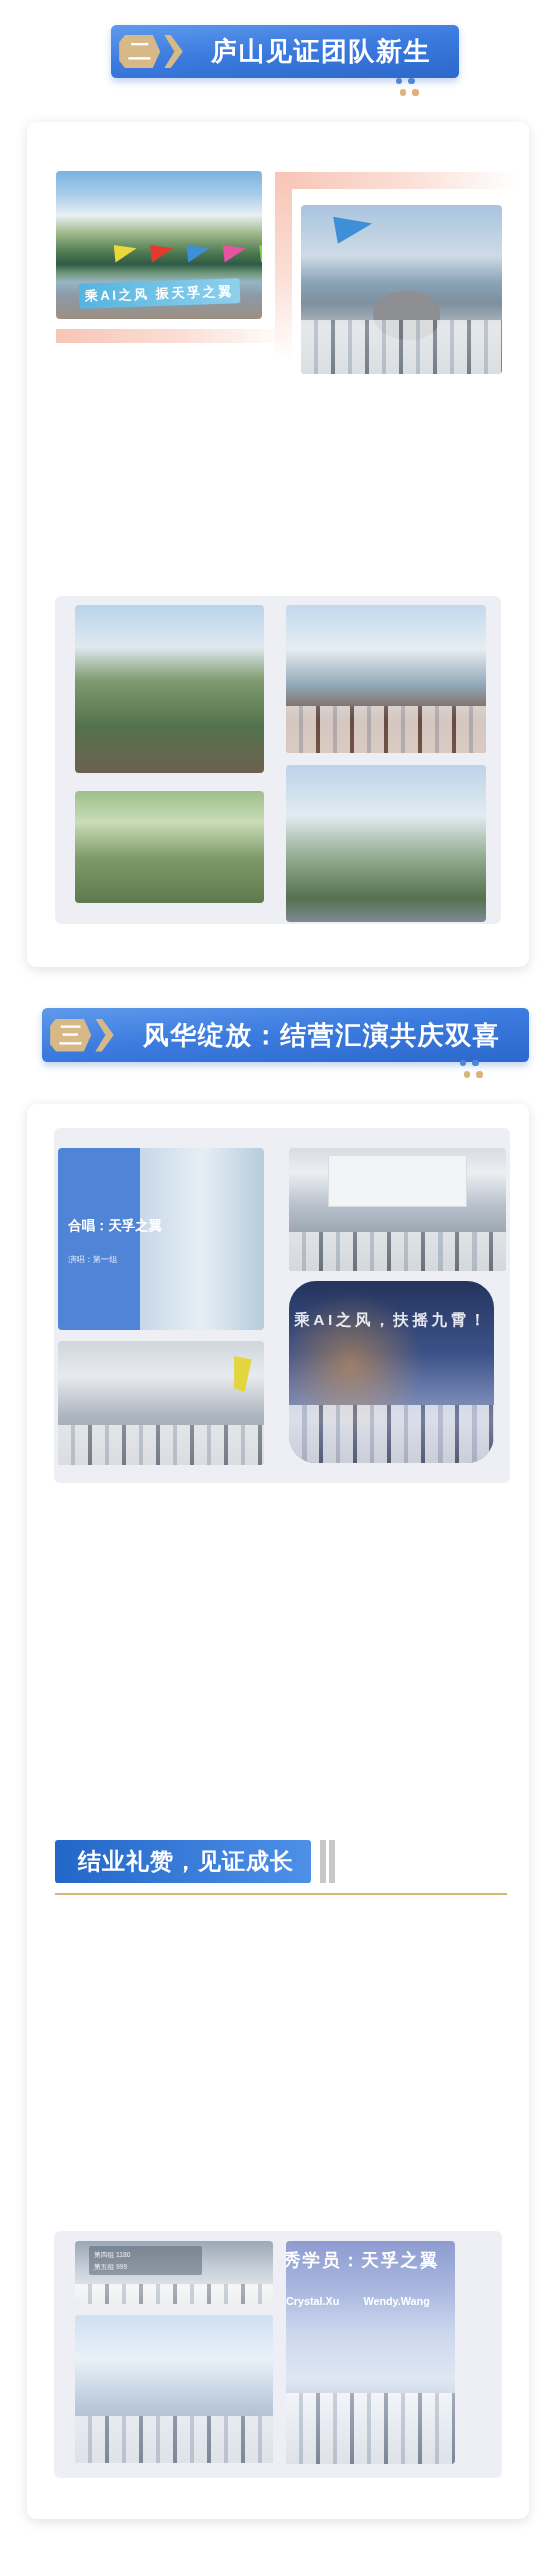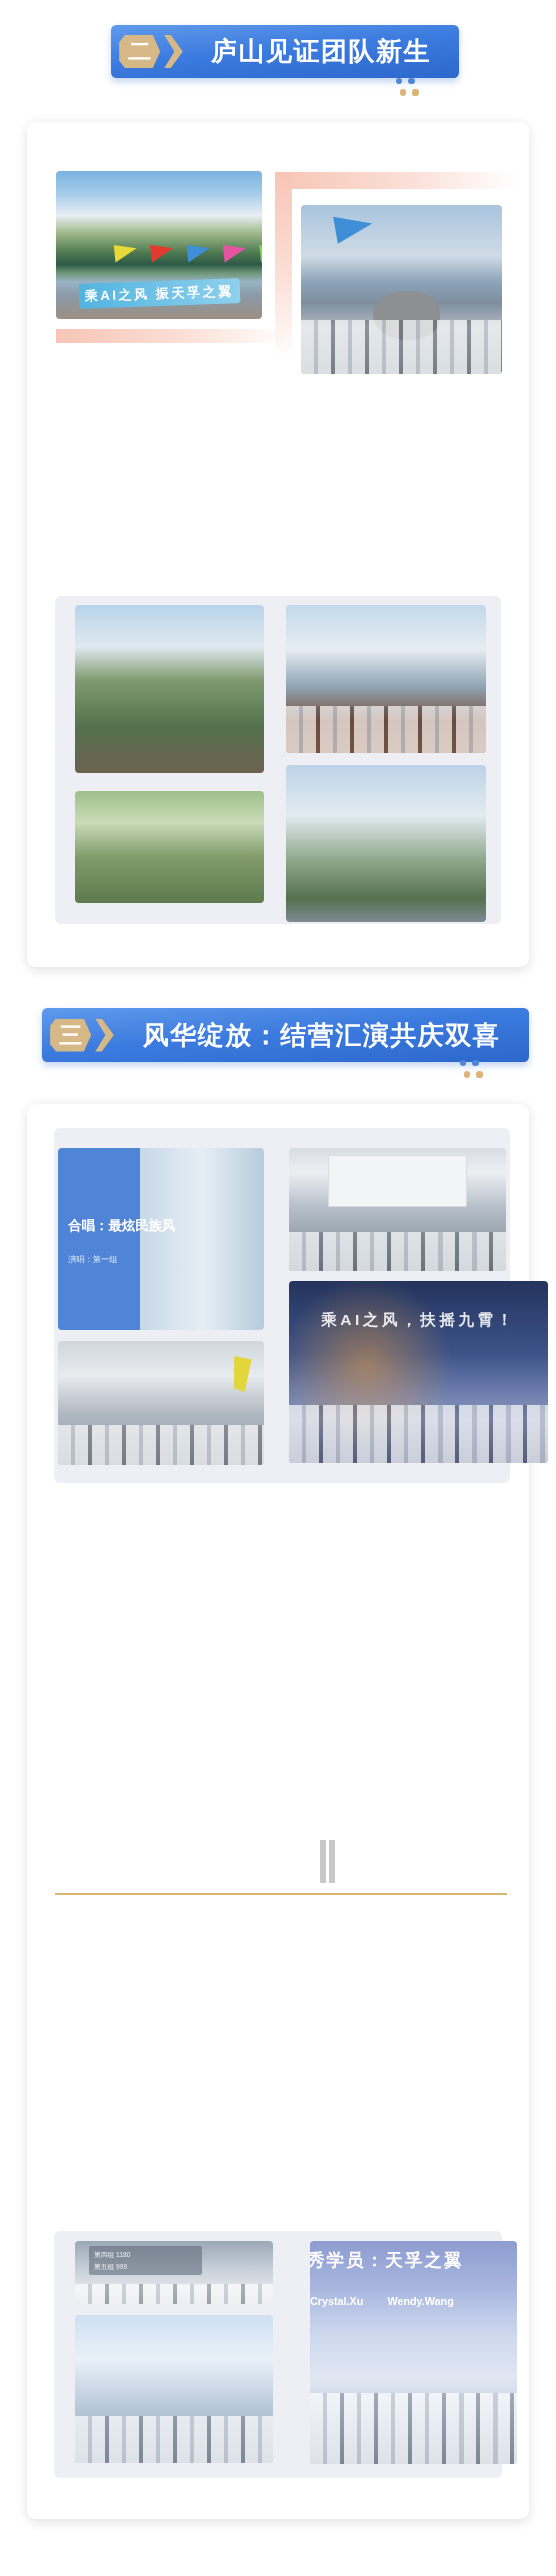--- a/index.html
+++ b/index.html
@@ -169,47 +169,50 @@
       </div>
     <div class="row g">
         <span class="dot g"></span>
         <span class="dot g"></span>
       </div>
   </div>
 
   <div class="card" id="card-gala">
     <div class="panel" style="left:27px;top:24px;width:456px;height:355px;"></div>
     <div class="photo p-choir" style="left:31px;top:44px;width:206px;height:182px;">
-      <span class="choir-title">合唱：最炫民族风</span>
+      <span class="choir-title">合唱：天孚之翼</span>
       <span class="choir-sub">演唱：第一组</span>
     </div>
     <div class="photo p-stage crowd" style="left:262px;top:44px;width:217px;height:123px;">
       <div class="screen"></div>
     </div>
-    <div class="photo p-night crowd" style="left:262px;top:177px;width:259px;height:182px;">
+    <div class="photo p-night crowd" style="left:262px;top:177px;width:205px;height:182px;border-radius:27px;">
       <span class="night-title">乘AI之风，扶摇九霄！</span>
     </div>
     <div class="photo p-sing crowd" style="left:31px;top:237px;width:206px;height:124px;">
       <div class="sing-flag"></div>
     </div>
 
 
+    <div class="sub-banner" style="left:28px;top:736px;width:256px;height:43px;">
+      <span>结业礼赞，见证成长</span>
+    </div>
     <div class="sub-bar" style="left:293px;top:736px;height:43px;"></div>
     <div class="sub-bar" style="left:302px;top:736px;height:43px;"></div>
     <div class="gold-line" style="left:28px;top:789px;width:452px;"></div>
 
 
     <div class="panel" style="left:27px;top:1127px;width:448px;height:247px;"></div>
     <div class="photo p-score crowd" style="left:48px;top:1137px;width:198px;height:63px;">
       <div class="score-box">
         <div>第四组  1180</div>
         <div>第五组  999</div>
       </div>
     </div>
     <div class="photo p-medal crowd" style="left:48px;top:1211px;width:198px;height:148px;"></div>
-    <div class="photo p-trophy crowd" style="left:259px;top:1137px;width:207px;height:223px;margin-left:24px;">
+    <div class="photo p-trophy crowd" style="left:259px;top:1137px;width:169px;height:223px;">
       <span class="g-title">秀学员：天孚之翼</span>
       <span class="g-names">Crystal.Xu        Wendy.Wang</span>
     </div>
   </div>
 
 </div>
 
 
 </body></html>

